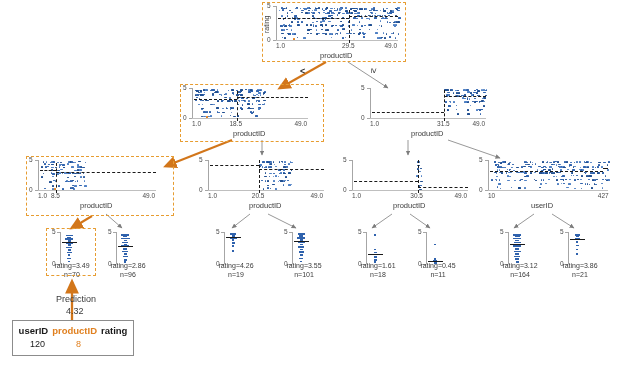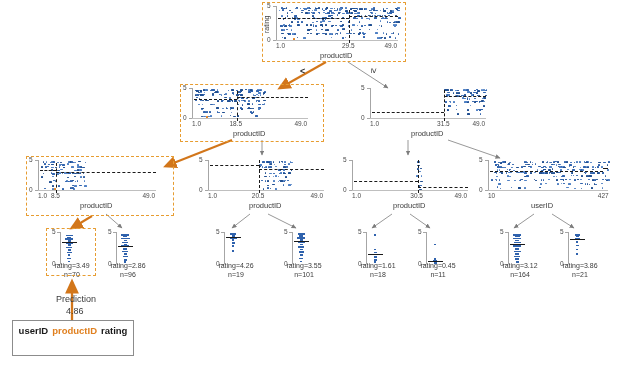--- a/index.html
+++ b/index.html
@@ -1370,21 +1370,26 @@
       <line x1="552" y1="214" x2="574" y2="228" stroke="#8c8c8c" stroke-width="0.9" marker-end="url(#ag)"></line>
       <line x1="72" y1="320" x2="72" y2="282" stroke="#d2761a" stroke-width="2.3" marker-end="url(#ao)"></line>
     </svg>
     <div class="hl" style="left: 262px; top: 2px; width: 142px; height: 58px;"></div>
     <div class="hl" style="left: 180px; top: 84px; width: 142px; height: 56px;"></div>
     <div class="hl" style="left: 26px; top: 156px; width: 146px; height: 58px;"></div>
     <div class="hl" style="left: 46px; top: 228px; width: 48px; height: 46px;"></div>
     <div class="branch-lbl" style="left: 300px; top: 66px;">&lt;</div>
     <div class="branch-lbl branch-ge" style="left: 372px; top: 66px;">≥</div>
     <div id="pred-label" style="position: absolute; left: 56px; top: 294px; font-size: 9px; white-space: nowrap;">Prediction</div>
-    <div id="pred-value" style="position: absolute; left: 66px; top: 306px; font-size: 9px; white-space: nowrap;">4.86</div>
+    <div id="pred-value" style="position: absolute; left: 66px; top: 306px; font-size: 9px; white-space: nowrap;">4.32</div>
     <div id="rowtable" style="left: 12px; top: 320px; width: 122px; height: 36px;">
       <div class="hdr">
         <span class="c-user">userID</span>
         <span class="c-prod">productID</span>
         <span class="c-rate">rating</span>
       </div>
+      <div class="vals">
+        <span class="c-user" style="width: 40px; text-align: center;">120</span>
+        <span class="c-prod" style="width: 48px; text-align: center;">8</span>
+        <span class="c-rate" style="width: 28px; text-align: center;"></span>
+      </div>
     </div>
   </div>
 
 </body></html>

